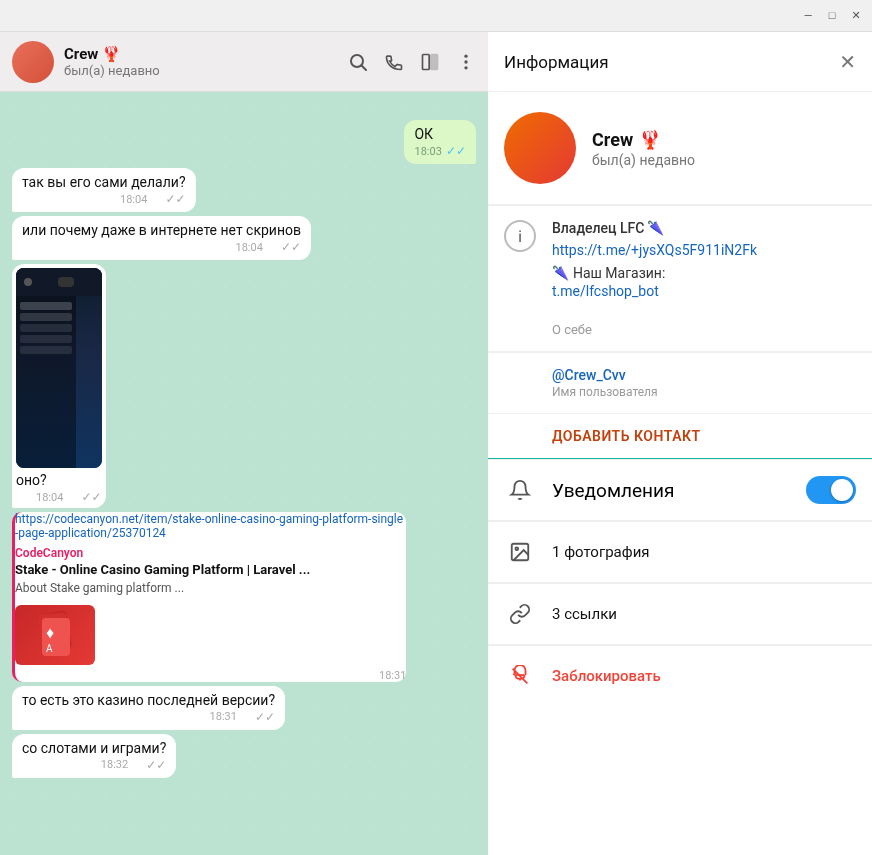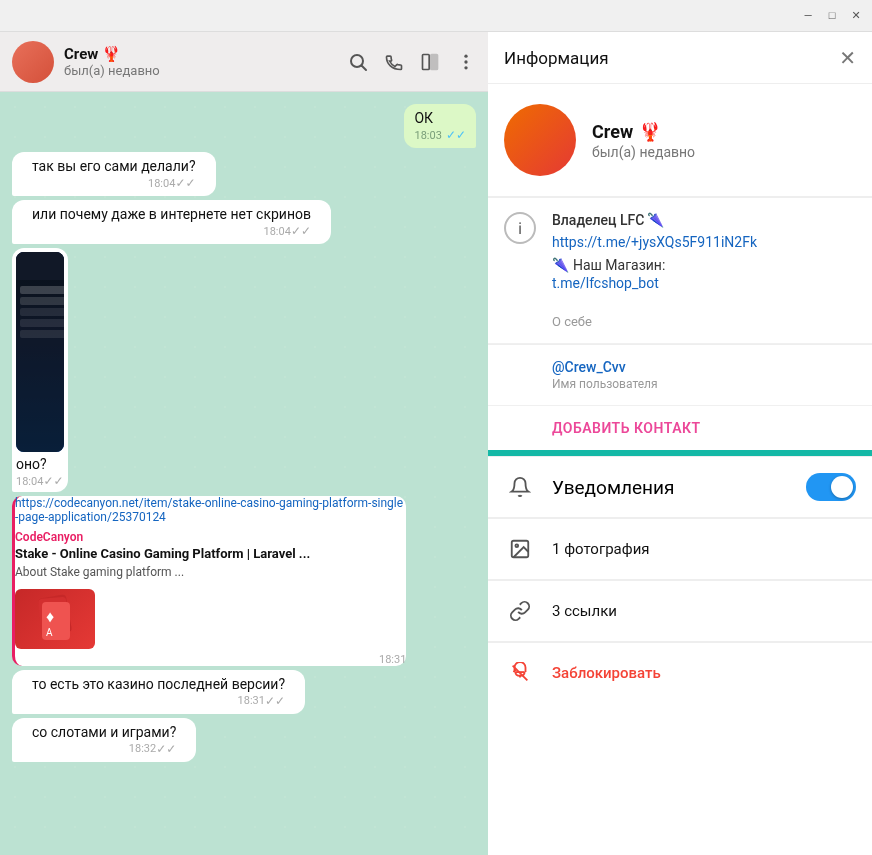--- a/index.html
+++ b/index.html
@@ -128,20 +128,21 @@
     .bubble-out {
       align-self: flex-end;
       background: #dcf8c6;
       border-radius: 12px 12px 2px 12px;
       padding: 6px 10px;
       max-width: 80%;
       font-size: 14px;
       color: #111;
       position: relative;
       word-break: break-word;
+      margin-top: 16px;
     }
     .bubble-out .meta {
       display: flex;
       align-items: center;
       gap: 4px;
       justify-content: flex-end;
       margin-top: 2px;
     }
     .bubble-out .time {
       font-size: 11px;
@@ -150,32 +151,33 @@
     .checkmark {
       color: #4fc3f7;
       font-size: 12px;
     }
 
     
     .bubble-in {
       align-self: flex-start;
       background: #ffffff;
       border-radius: 12px 12px 12px 2px;
-      padding: 6px 20px;
+      padding: 6px 10px;
       max-width: 85%;
       font-size: 14px;
       color: #111;
       word-break: break-word;
     }
     .bubble-in .meta {
       display: flex;
       align-items: center;
-      gap: 0;
+      gap: 18px;
       justify-content: flex-end;
       margin-top: 2px;
+      margin-left: 20px;
     }
     .bubble-in .time {
       font-size: 11px;
       color: #aaa;
     }
 
     
     .chat-image {
       width: 100%;
       height: 200px;
@@ -251,21 +253,21 @@
     
     .info-panel {
       flex: 1;
       background: #ffffff;
       display: flex;
       flex-direction: column;
       overflow-y: auto;
     }
 
     .info-header {
-      height: 52px;
+      height: 60px;
       display: flex;
       align-items: center;
       padding: 12px 16px;
       gap: 10px;
       border-bottom: 1px solid #eee;
       flex-shrink: 0;
     }
     .info-title {
       flex: 1;
       font-size: 17px;
@@ -343,28 +345,28 @@
       font-size: 14px;
       font-weight: 500;
     }
     .info-row-username-label {
       color: #999;
       font-size: 12px;
       margin-top: 2px;
     }
 
     .add-contact-btn {
-      color: #ec4899;
+      color: #c2410c;
       font-size: 14px;
       font-weight: 600;
       letter-spacing: 0.5px;
       text-transform: uppercase;
       padding: 14px 16px 14px 64px;
       cursor: pointer;
-      border-bottom: 6px solid #14b8a6;
+      border-bottom: 1px solid #14b8a6;
     }
 
     
     .notif-row {
       display: flex;
       align-items: center;
       padding: 14px 16px;
       gap: 16px;
       border-bottom: 1px solid #eee;
     }

